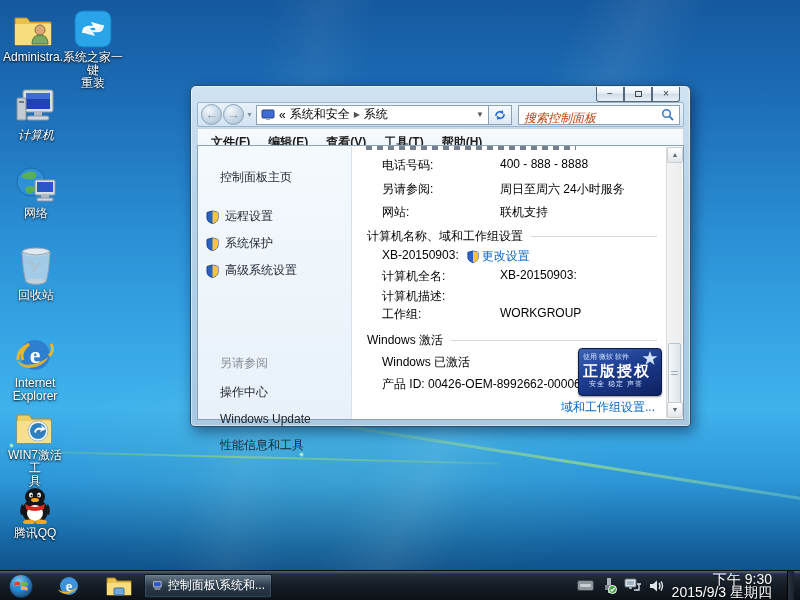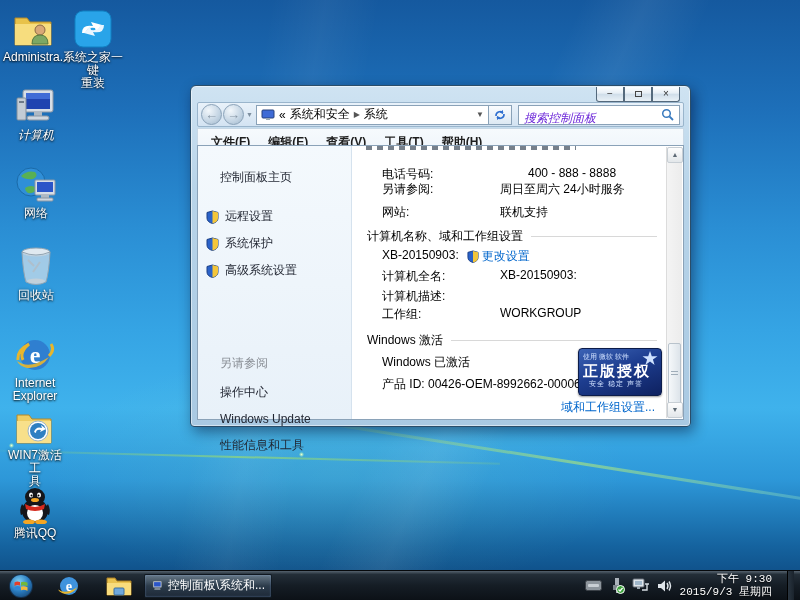--- a/index.html
+++ b/index.html
@@ -79,21 +79,21 @@
   .addressbar .caret { margin-left:auto; color:#555; font-size:8px; }
   .refresh-btn {
     width:23px; height:20px; border:1px solid #8aa2b8; border-left:none;
     background:linear-gradient(180deg,#fafcfe,#dde9f3);
     display:flex; align-items:center; justify-content:center;
   }
   .searchbox {
     margin-left:6px; flex:1; height:20px; background:#fff; border:1px solid #8aa2b8;
     display:flex; align-items:center; padding:0 5px;
   }
-  .searchbox .ph { color:#6d28d9; font-style:italic; flex:1;margin-top:7px; }
+  .searchbox .ph { color:#c2410c; font-style:italic; flex:1;margin-top:7px; }
 
   .menubar {
     position:absolute; left:6px; right:6px; top:42px; height:28px;
     background:linear-gradient(180deg,#f6fafd,#eef4fa);
     border:1px solid #c8d8e6; border-bottom:1px solid #b9cbdb;
     display:flex; align-items:center; padding-left:4px; color:#1e1e1e;font-weight:bold;
   }
   .menubar .mi { padding:0 9px; }
 
   .winbody {
@@ -167,22 +167,22 @@
   .tb-icon { width:34px; height:28px; display:flex; align-items:center; justify-content:center; }
   .task-btn {
     margin-left:8px; height:24px; width:128px; display:flex; align-items:center; gap:5px;
     padding:0 6px; border-radius:2px;
     background:linear-gradient(180deg,rgba(190,215,235,0.45),rgba(90,120,150,0.35) 50%,rgba(50,70,95,0.45));
     border:1px solid rgba(12,20,28,0.9);
     box-shadow:0 0 2px rgba(160,200,255,0.5) inset;
     color:#fff; white-space:nowrap; overflow:hidden;
   }
   .tray { margin-left:auto; display:flex; align-items:center; gap:7px; padding-right:6px; }
-  .clock { text-align:right; color:#fff; line-height:13px; font-size:11px; padding-right:8px;
-    text-shadow:0 1px 1px rgba(0,0,0,0.8);font-family:Liberation Mono, monospace; }
+  .clock { text-align:right; color:#fff; line-height:13px; font-size:14px; padding-right:8px;
+    text-shadow:0 1px 1px rgba(0,0,0,0.8); }
   .show-desktop { width:7px; height:30px; border-left:1px solid #000;
     background:linear-gradient(90deg,#2a3540,#1a232c); }
 
   .shield12 { flex-shrink:0; }
 </style>
 </head>
 <body>
 
 <div class="desktop">
   <div class="green-streak"></div>
@@ -387,21 +387,21 @@
 
       <div class="seealso-head">另请参阅</div>
       <div class="seealso-item">操作中心</div>
       <div class="seealso-item">Windows Update</div>
       <div class="seealso-item">性能信息和工具</div>
     </div>
 
     <div class="main">
       <div class="clip-strip"></div>
 
-      <div class="row" style="top:20px;gap:28px;">
+      <div class="row" style="top:11px;">
         <span class="rlabel">电话号码:</span>
         <span class="rvalue">400 - 888 - 8888</span>
       </div>
       <div class="row" style="top:35px;">
         <span class="rlabel">另请参阅:</span>
         <span class="rvalue">周日至周六  24小时服务</span>
       </div>
       <div class="row" style="top:58px;">
         <span class="rlabel">网站:</span>
         <span class="rvalue link">联机支持</span>

